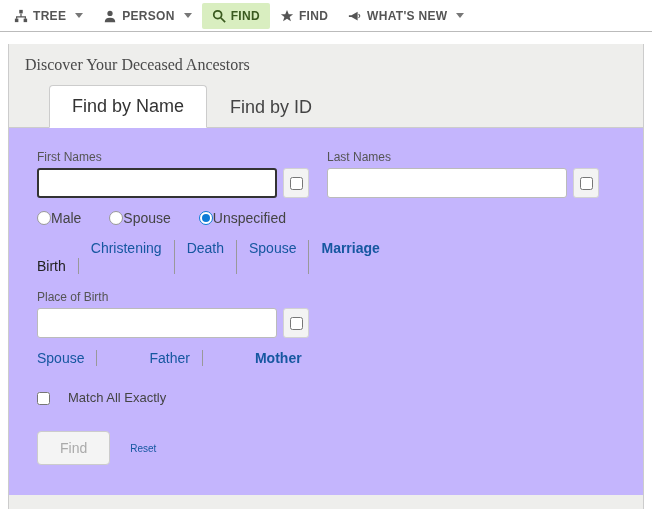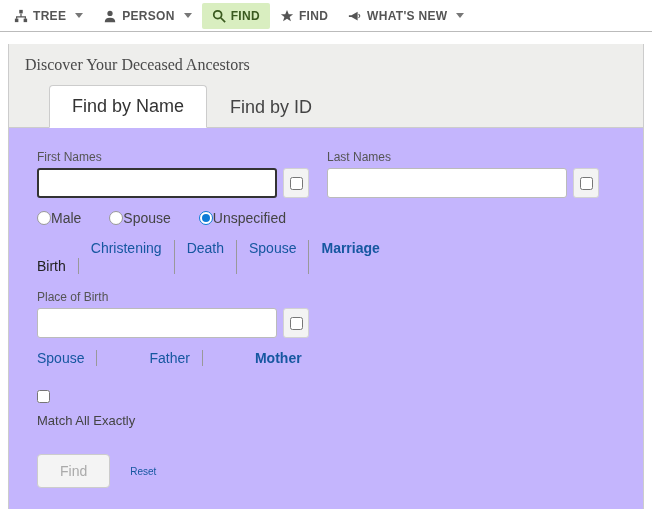--- a/index.html
+++ b/index.html
@@ -167,26 +167,25 @@
     border-right: 1px solid #999;
     color: #1657a0;
     cursor: pointer;
   }
   .link-row .li:first-child { padding-left: 0; }
   .link-row .li:last-child { border-right: none; font-weight: bold; }
   .link-row .li.current { color: #222; font-weight: 500; cursor: default; margin-top: 18px; }
   .relrow { margin-top: 6px; margin-bottom: 24px; gap: 40px; }
   .match-row {
     display: flex;
-    align-items: flex-start;
-    gap: 10px;
+    align-items: flex-end;
+    gap: 18px;
     font-size: 13px;
     color: #444;
     margin-bottom: 26px;
-    flex-direction: column;
   }
   .actions {
     display: flex;
     align-items: center;
     gap: 20px;
   }
   button.find {
     background: #f4f4f4;
     border: 1px solid #ccc;
     border-radius: 4px;

